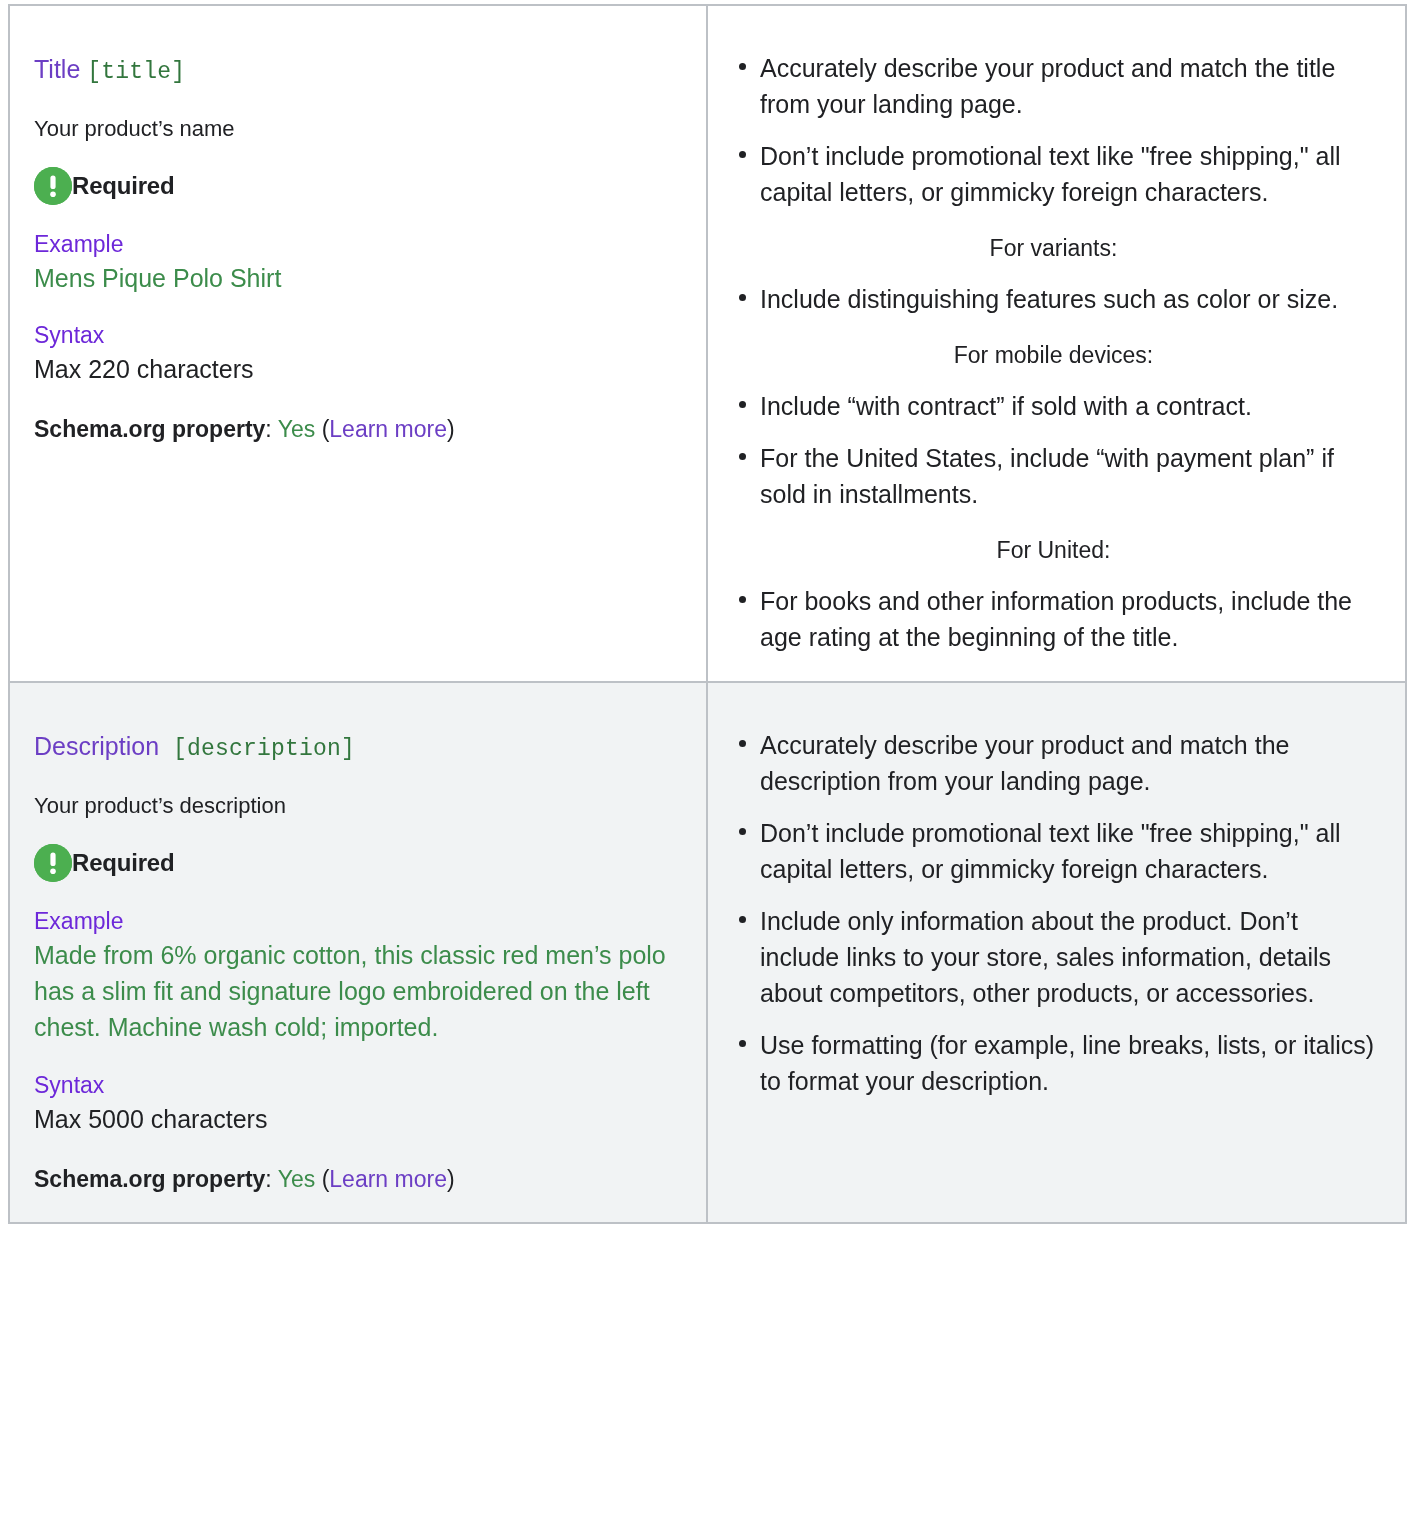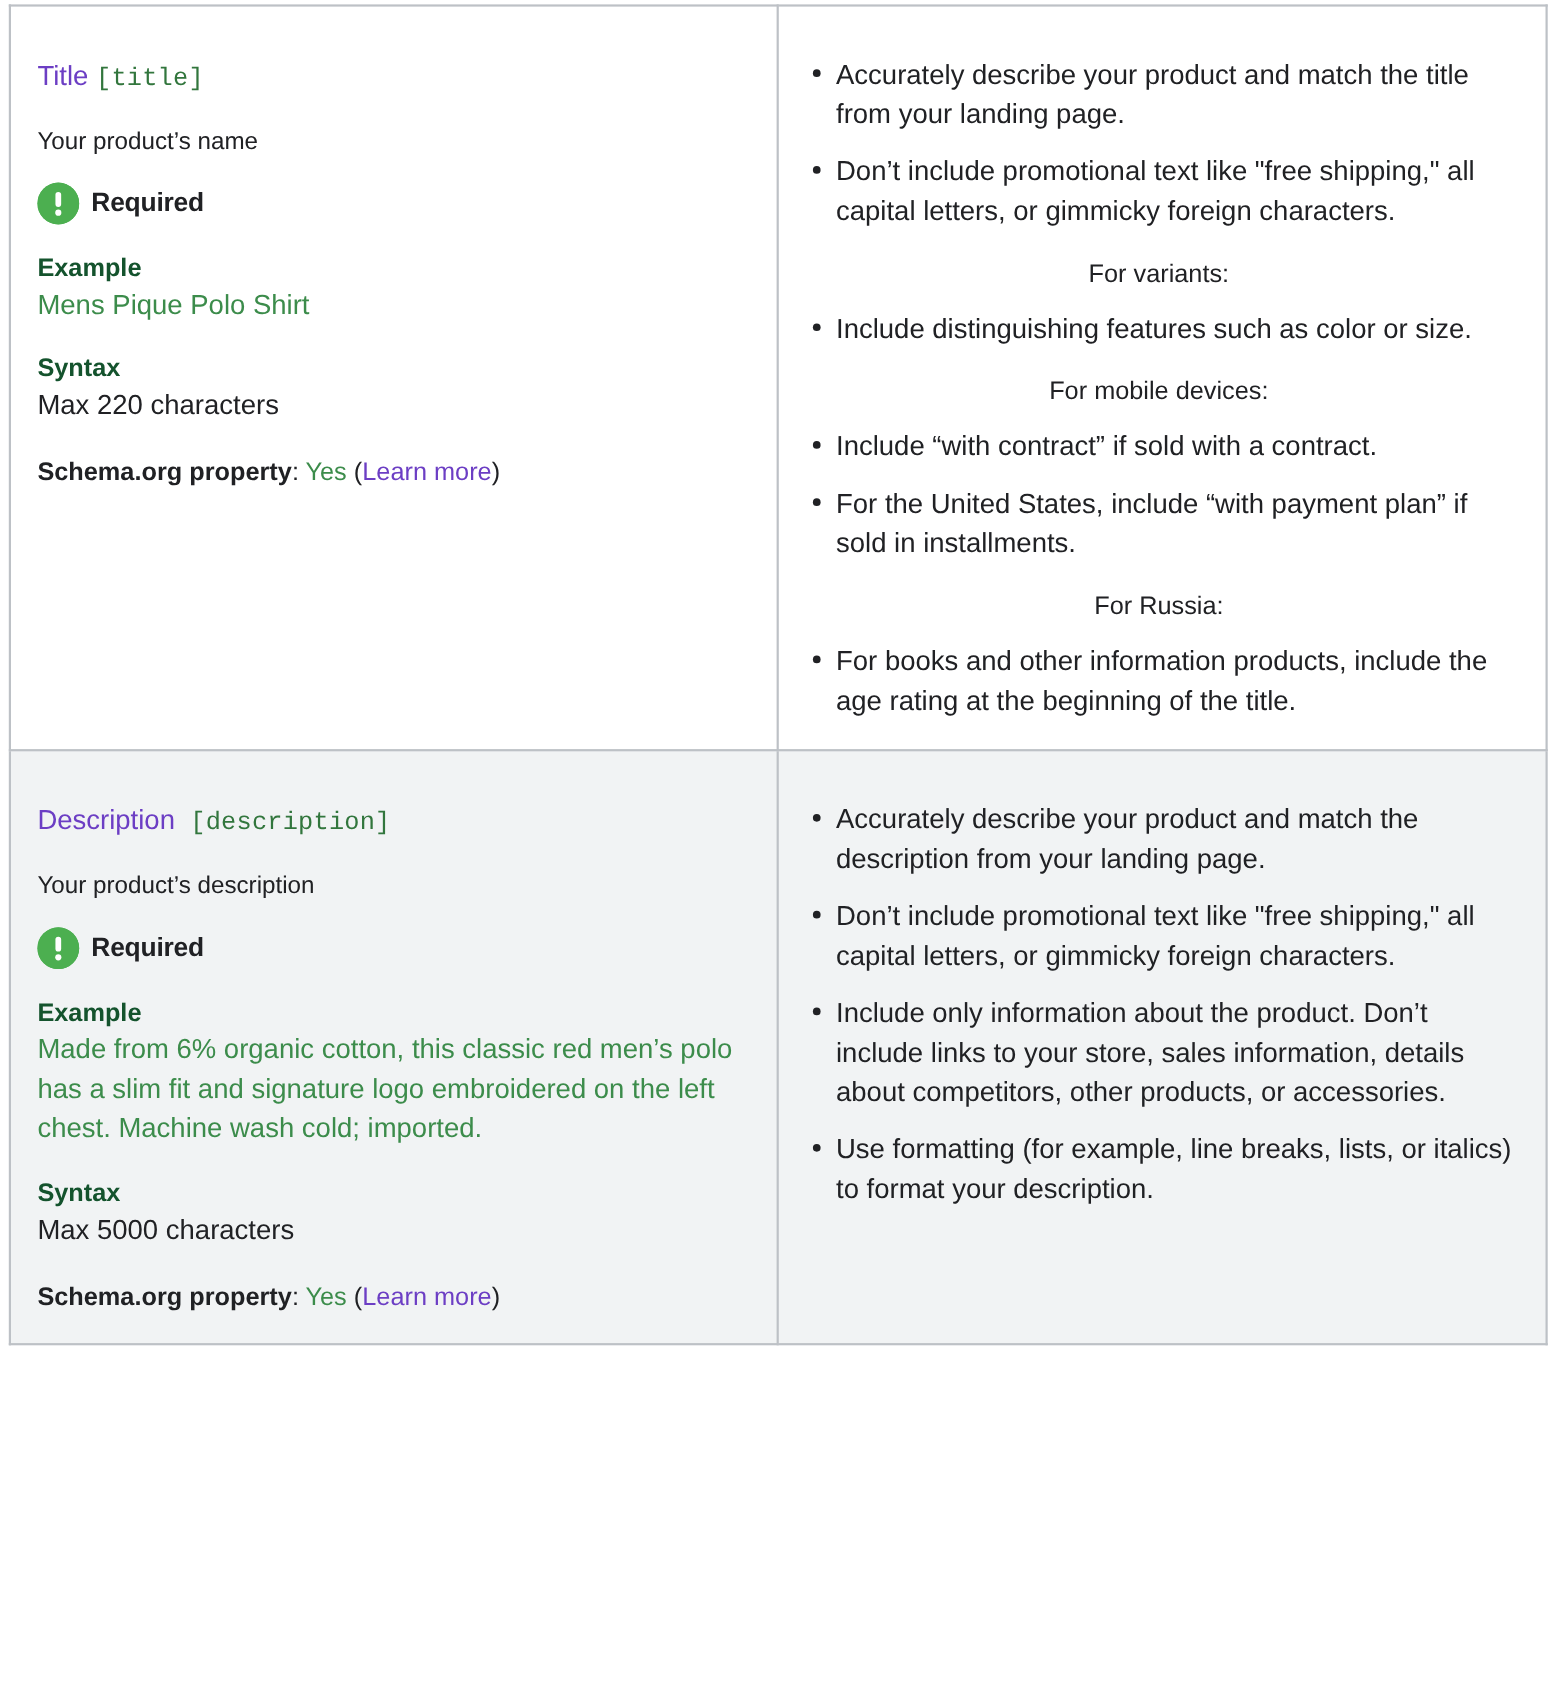--- a/index.html
+++ b/index.html
@@ -64,21 +64,20 @@
   .field-desc {
     font-size: 22px;
     line-height: 1.45;
     margin: 0 0 22px 0;
     color: #202124;
   }
 
   .required-row {
     display: flex;
     align-items: center;
-    gap: 11px;
     margin: 0 0 26px 0;
   }
   .req-badge {
     width: 38px;
     height: 38px;
     border-radius: 50%;
     background: #4caf50;
     display: flex;
     align-items: center;
     justify-content: center;
@@ -87,22 +86,22 @@
   .req-badge svg { display: block; }
   .required-label {
     font-size: 24px;
     font-weight: bold;
     color: #202124;
     letter-spacing: -0.2px;
   }
 
   .sec-label {
     font-size: 23px;
-    font-weight: bold;
-    color: #14532d;
+    font-weight: normal;
+    color: #6d28d9;
     margin: 0 0 2px 0;
   }
   .sec-value {
     font-size: 25px;
     line-height: 1.45;
     color: #202124;
     margin: 0 0 26px 0;
   }
   .sec-value.green { color: #3c8c4b; }
 
@@ -209,21 +208,21 @@
 
           <div class="block">
             <div class="group-head">For mobile devices:</div>
             <ul class="guide">
               <li>Include “with contract” if sold with a contract.</li>
               <li>For the United States, include “with payment plan” if sold in installments.</li>
             </ul>
           </div>
 
           <div class="block">
-            <div class="group-head">For Russia:</div>
+            <div class="group-head">For United:</div>
             <ul class="guide">
               <li>For books and other information products, include the age rating at the beginning of the title.</li>
             </ul>
           </div>
 
         </div>
       </td>
     </tr>
 
     <tr class="row-alt">

